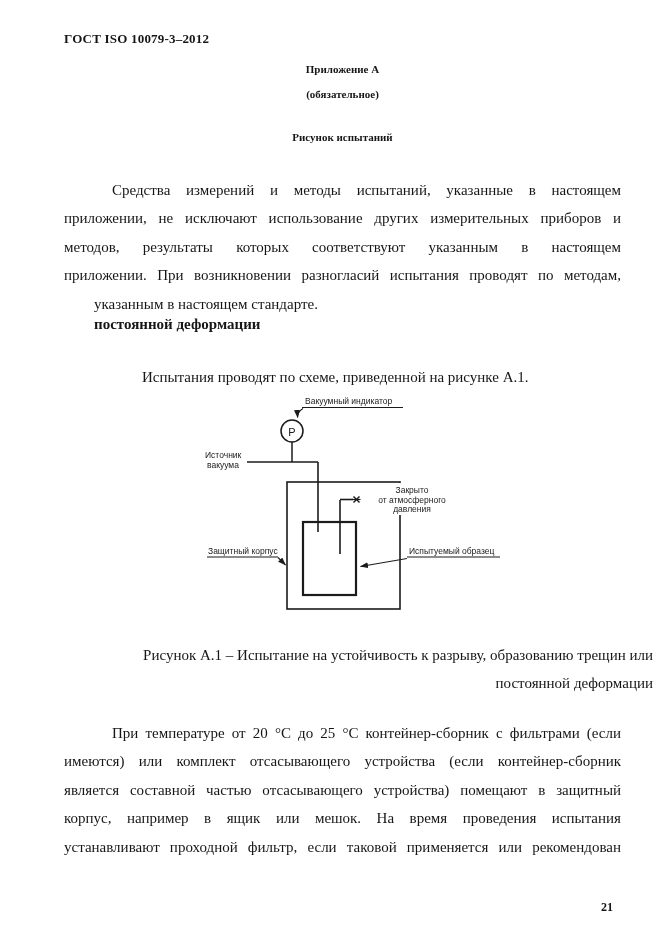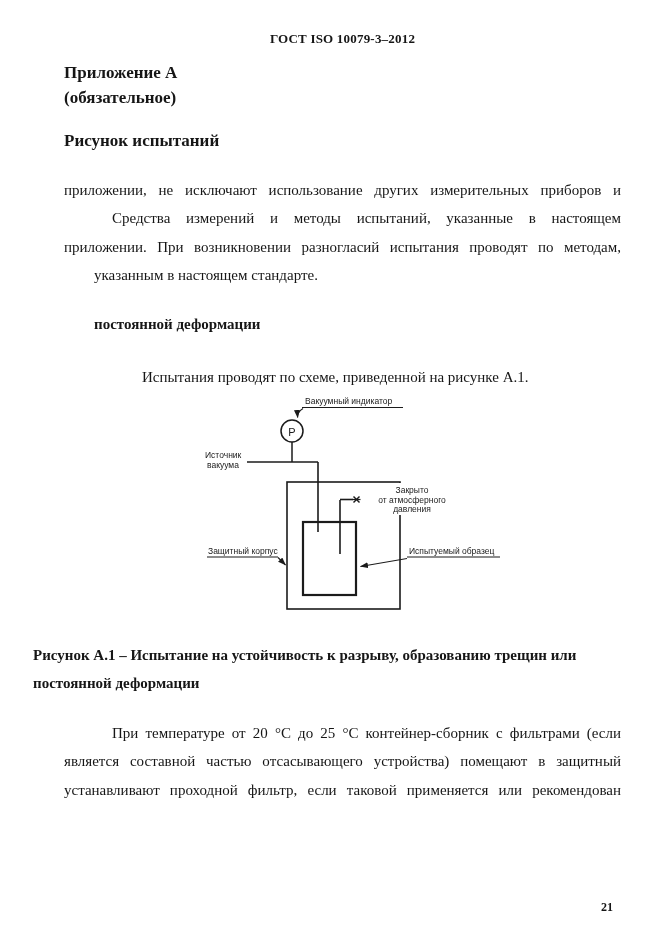--- a/index.html
+++ b/index.html
@@ -11,31 +11,32 @@
     background: #ffffff;
     font-family: "Liberation Serif", serif;
     color: #161616;
     overflow: hidden;
   }
   .gost-header {
     position: absolute;
     top: 31px;
     left: 64px;
     width: 557px;
-    text-align: center;
+    text-align: left;
     font-weight: bold;
     font-size: 13px;
     letter-spacing: 0.2px;
   }
   .center-line {
     position: absolute;
     left: 64px;
     width: 557px;
+    text-align: center;
     font-weight: bold;
-    font-size: 17px;
+    font-size: 11px;
   }
   .t-appendix   { top: 63px; }
   .t-obligatory { top: 88px; }
   .t-methods    { top: 131px; }
 
   .para {
     position: absolute;
     left: 64px;
     width: 557px;
     font-size: 15px;
@@ -58,22 +59,21 @@
 
   .fig-caption {
     position: absolute;
     top: 641px;
     left: 33px;
     width: 620px;
     font-size: 15px;
   }
   .cap-line {
     line-height: 28.4px;
-    text-align: left;
-    font-weight: bold;
+    text-align: right;
   }
 
   .diagram-svg {
     position: absolute;
     left: 180px;
     top: 392px;
     width: 340px;
     height: 245px;
   }
   .d-label {
@@ -97,22 +97,23 @@
 
 <div class="page">
 
   <div class="gost-header">ГОСТ ISO 10079-3–2012</div>
 
   <div class="center-line t-appendix">Приложение А</div>
   <div class="center-line t-obligatory">(обязательное)</div>
   <div class="center-line t-methods">Рисунок испытаний</div>
 
   <div class="para p-intro">
+    <div class="jline ind">Средства измерений и методы испытаний, указанные в настоящем</div>
     <div class="jline">приложении, не исключают использование других измерительных приборов и</div>
-    <div class="jline ind">Средства измерений и методы испытаний, указанные в настоящем</div>
+    <div class="jline">методов, результаты которых соответствуют указанным в настоящем</div>
     <div class="jline">приложении. При возникновении разногласий испытания проводят по методам,</div>
     <div class="jline last">указанным в настоящем стандарте.</div>
   </div>
 
   <div class="para bold p-heading">
     <div class="jline last">постоянной деформации</div>
   </div>
 
   <div class="para p-note">
     <div class="jline ind last">Испытания проводят по схеме, приведенной на рисунке А.1.</div>
@@ -168,19 +169,21 @@
     <line class="d-stroke" x1="407" y1="558.5" x2="360.5" y2="566.5" stroke-width="1.1" marker-end="url(#arr)"></line>
   </svg>
 
   <div class="fig-caption">
     <div class="cap-line">Рисунок А.1 – Испытание на устойчивость к разрыву, образованию трещин или</div>
     <div class="cap-line">постоянной деформации</div>
   </div>
 
   <div class="para p-body">
     <div class="jline ind">При температуре от 20 °С до 25 °С контейнер-сборник с фильтрами (если</div>
+    <div class="jline">имеются) или комплект отсасывающего устройства (если контейнер-сборник</div>
     <div class="jline">является составной частью отсасывающего устройства) помещают в защитный</div>
+    <div class="jline">корпус, например в ящик или мешок. На время проведения испытания</div>
     <div class="jline">устанавливают проходной фильтр, если таковой применяется или рекомендован</div>
   </div>
 
   <div class="page-number">21</div>
 
 </div>
 
 </body></html>

